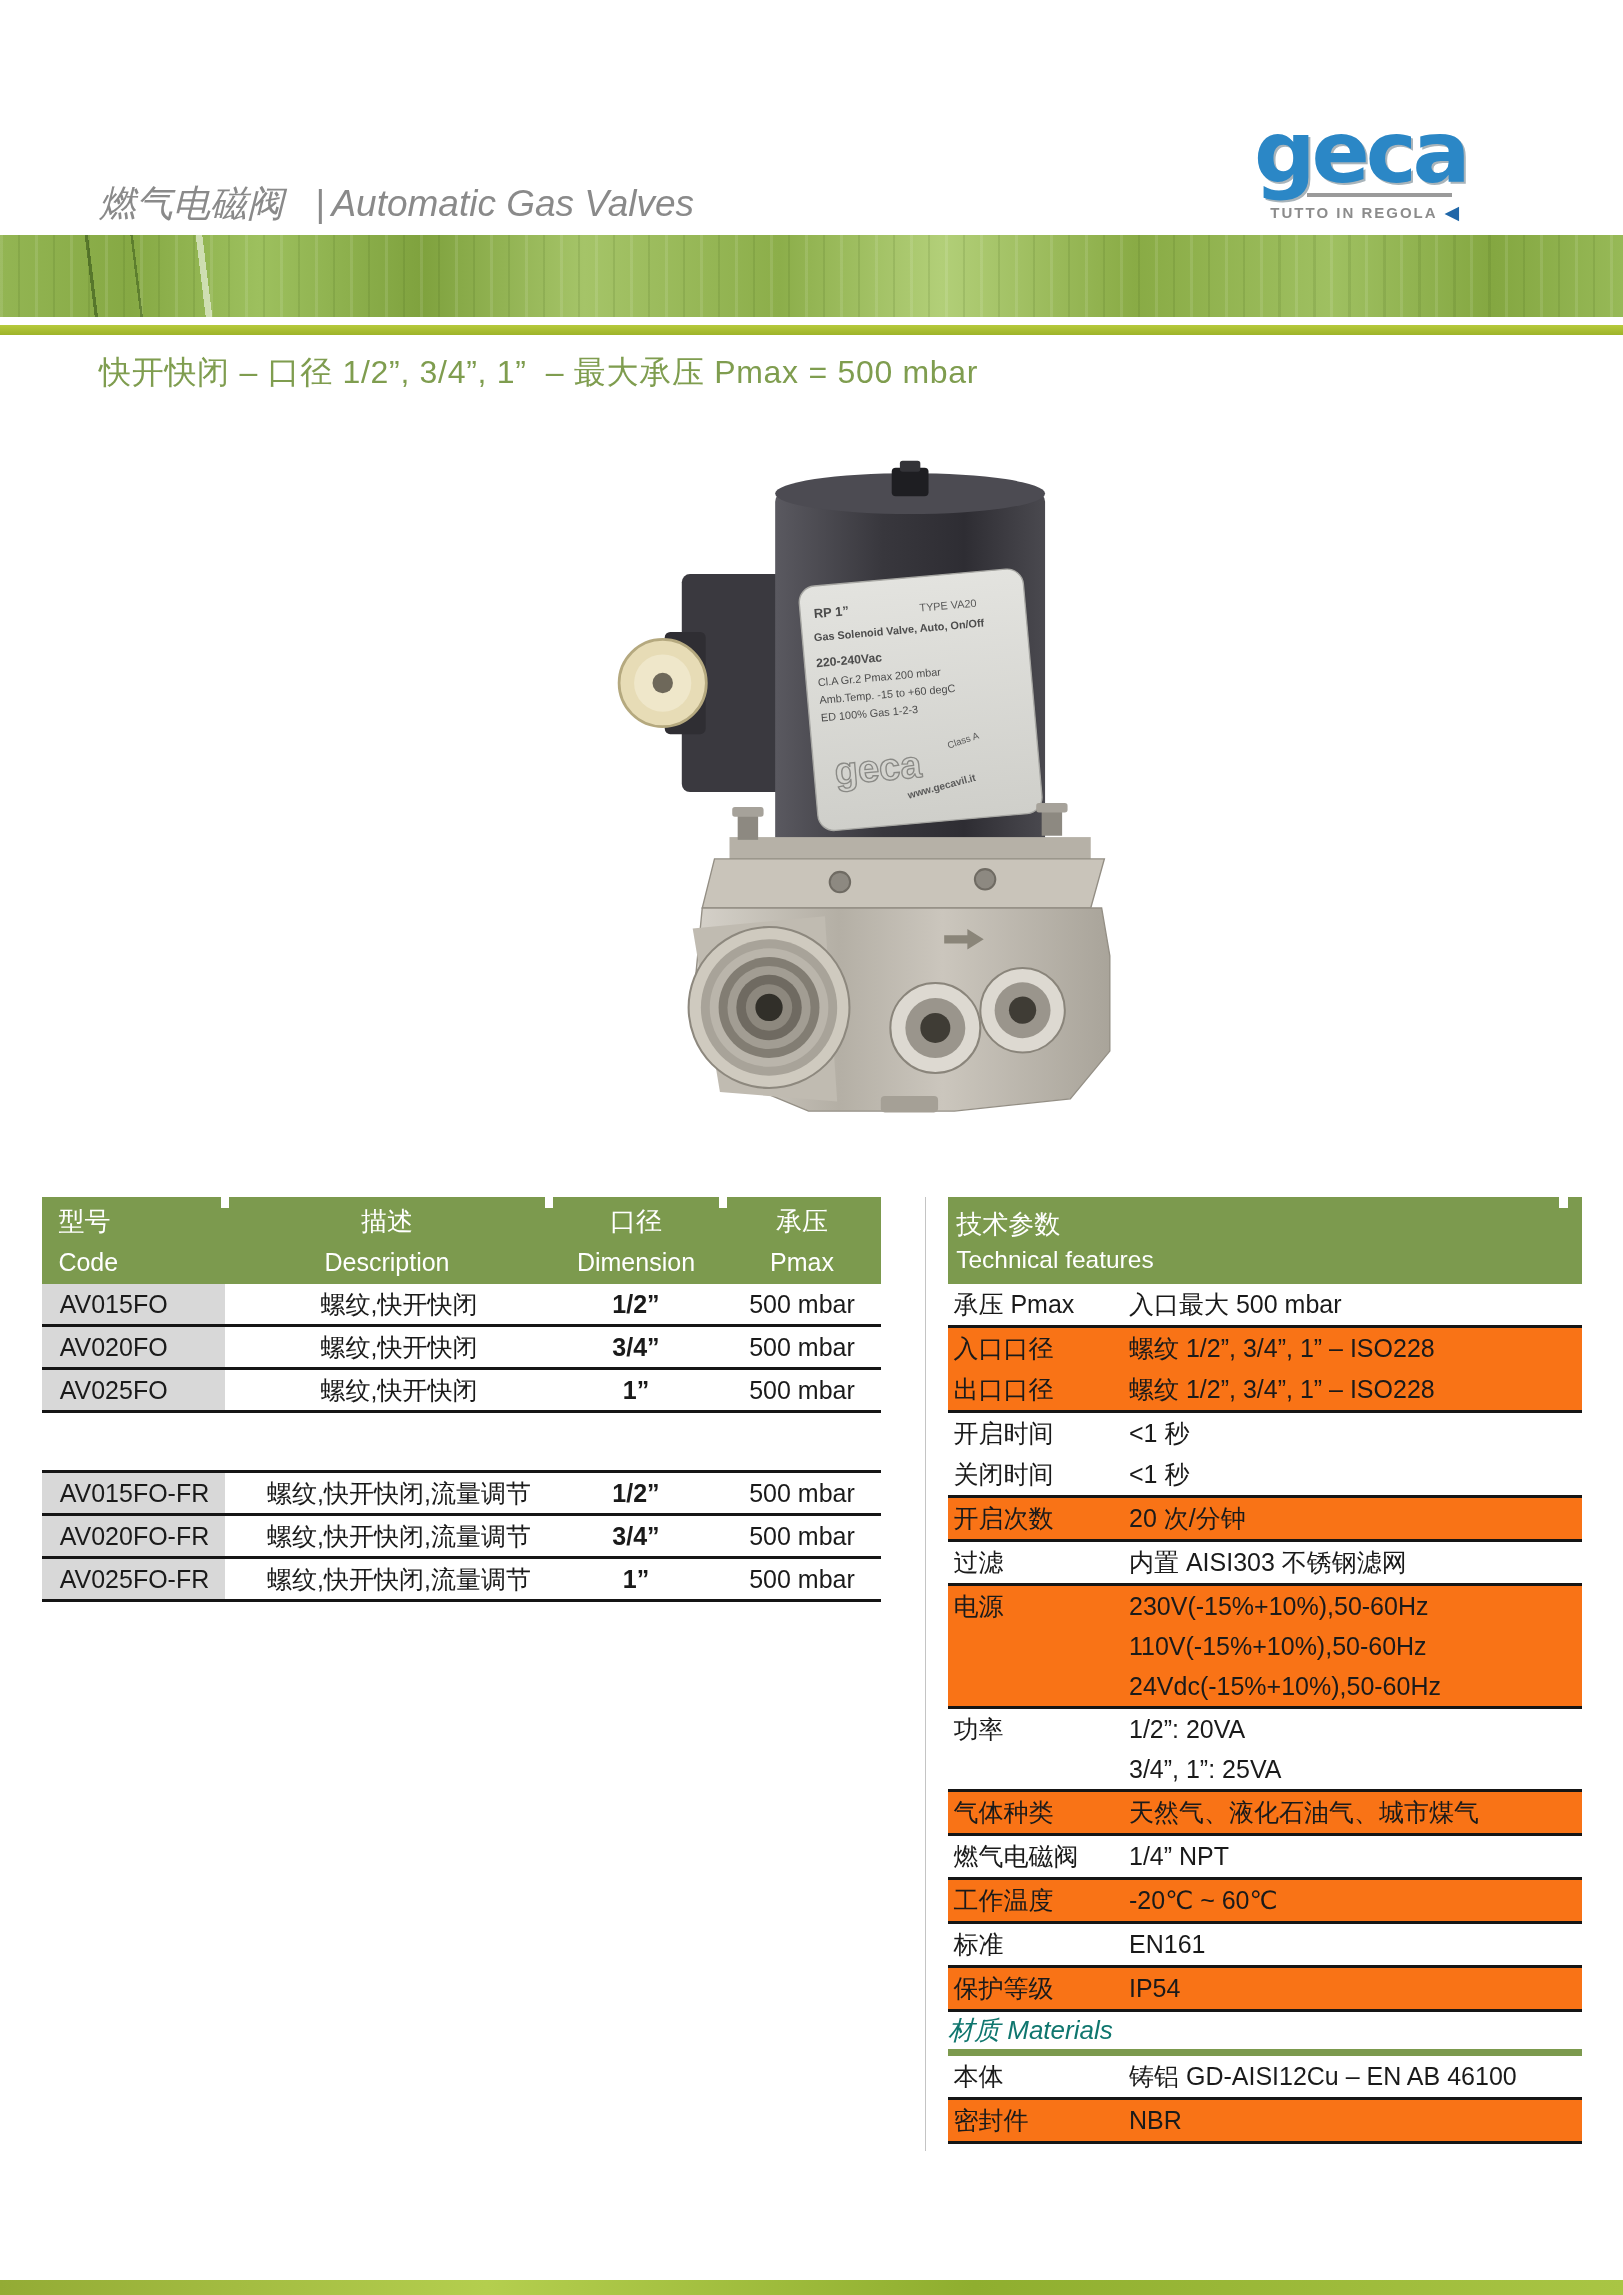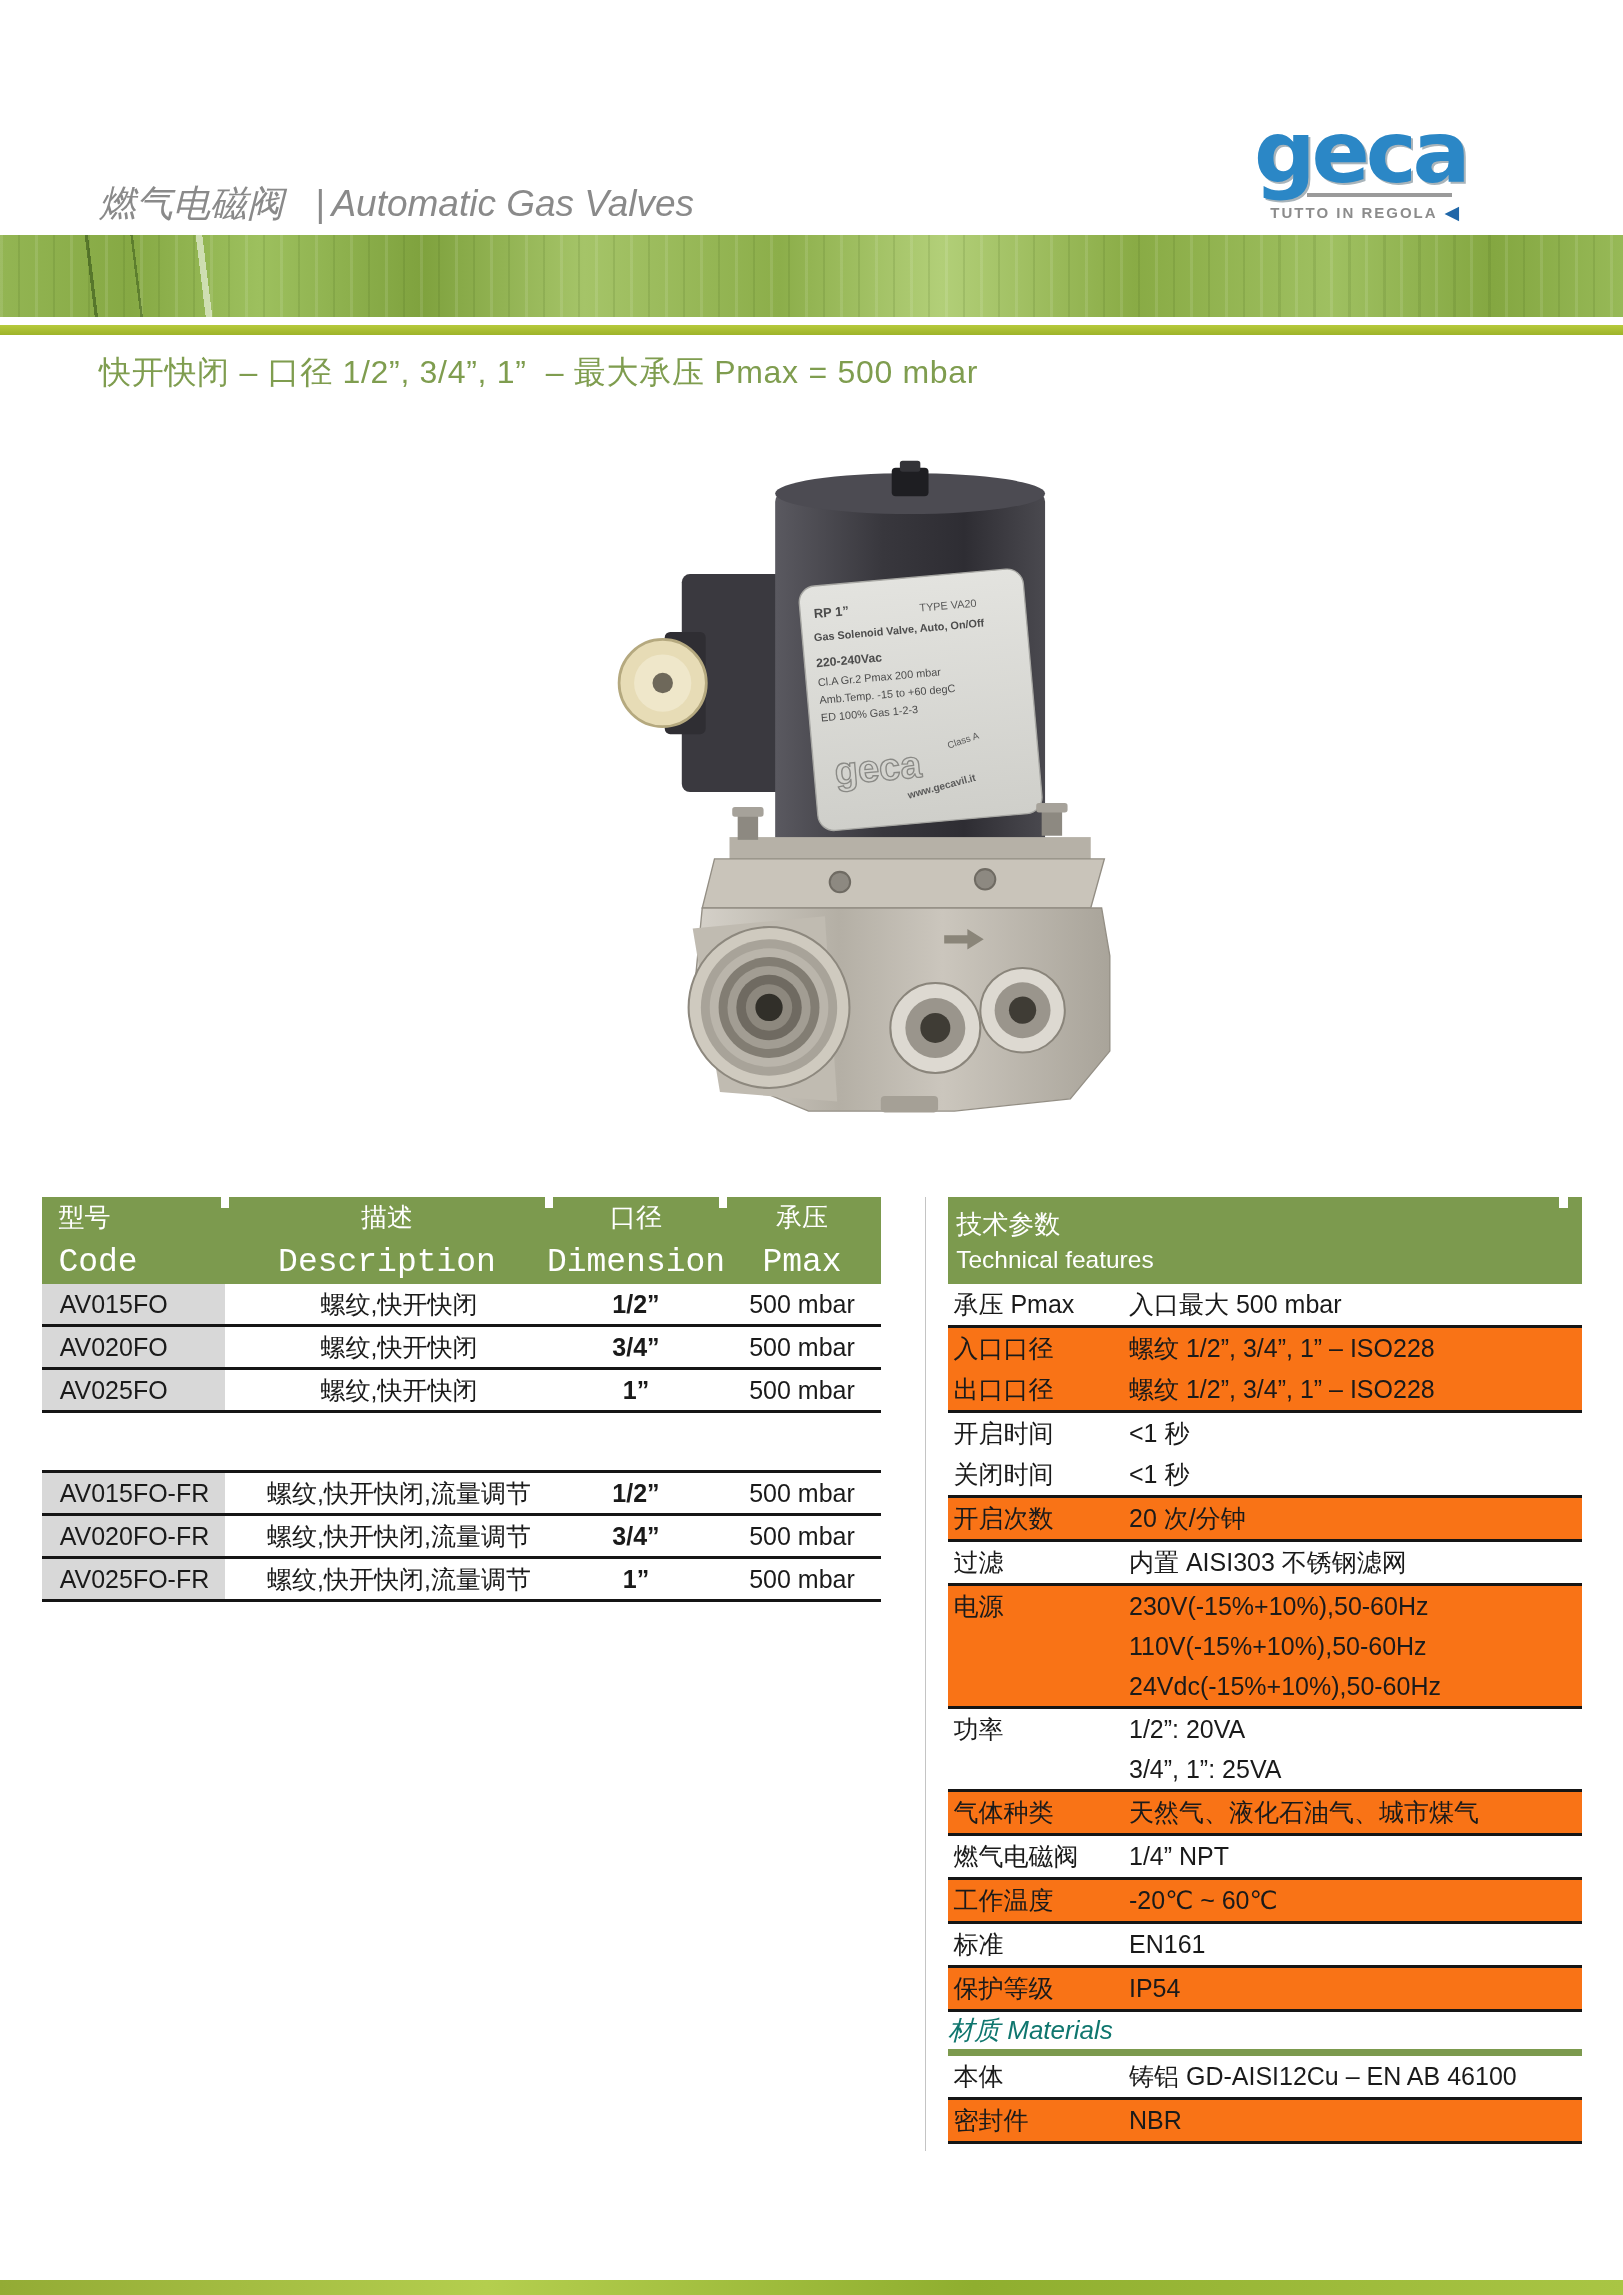--- a/index.html
+++ b/index.html
@@ -43,21 +43,21 @@
     background:linear-gradient(180deg,#b6ca3c,#9db32a);}
 
   
   .page-title{left:99px;top:351px;font-size:32px;color:#7f9d4f;white-space:pre;letter-spacing:0.7px;}
 
   
   .ptable{left:42px;top:1197px;width:839px;}
   .pt-head{display:flex;background:#7c9a4e;color:#fff;height:87px;position:relative;}
   .pt-hcell{display:flex;flex-direction:column;justify-content:center;gap:9.5px;box-sizing:border-box;}
   .pt-hcell .zh{font-size:26px;}
-  .pt-hcell .en{font-size:33px;font-family:Liberation Mono, monospace;}
+  .pt-hcell .en{font-size:25px;}
   .hc1{width:183px;align-items:flex-start;padding-left:16.4px;}
   .hc2{width:324px;align-items:center;text-align:center;}
   .hc3{width:174px;align-items:center;text-align:right;}
   .hc4{width:158px;align-items:center;text-align:center;}
   .notch{position:absolute;top:0;width:8.2px;height:11px;background:#fff;}
   .lt-row{display:flex;align-items:stretch;height:40px;border-bottom:3.4px solid #151515;background:#fff;font-size:25px;}
   .lt-c{display:flex;align-items:center;box-sizing:border-box;}
   .lt-code{width:183px;background:#d8d8d8;padding-left:17.7px;}
   .lt-desc{width:324px;justify-content:center;text-align:left;padding-left:24px;}
   .lt-dim{width:174px;justify-content:center;font-weight:bold;}

